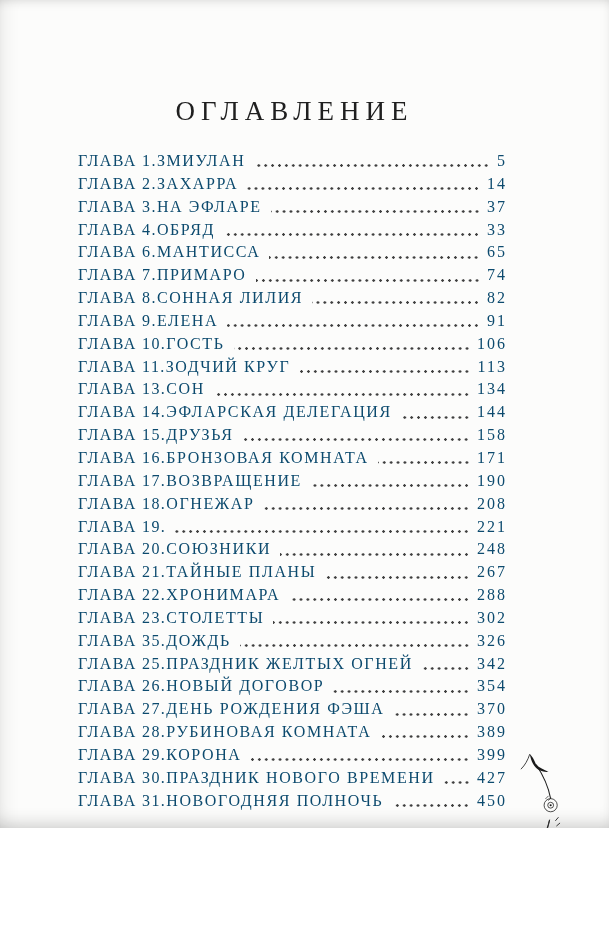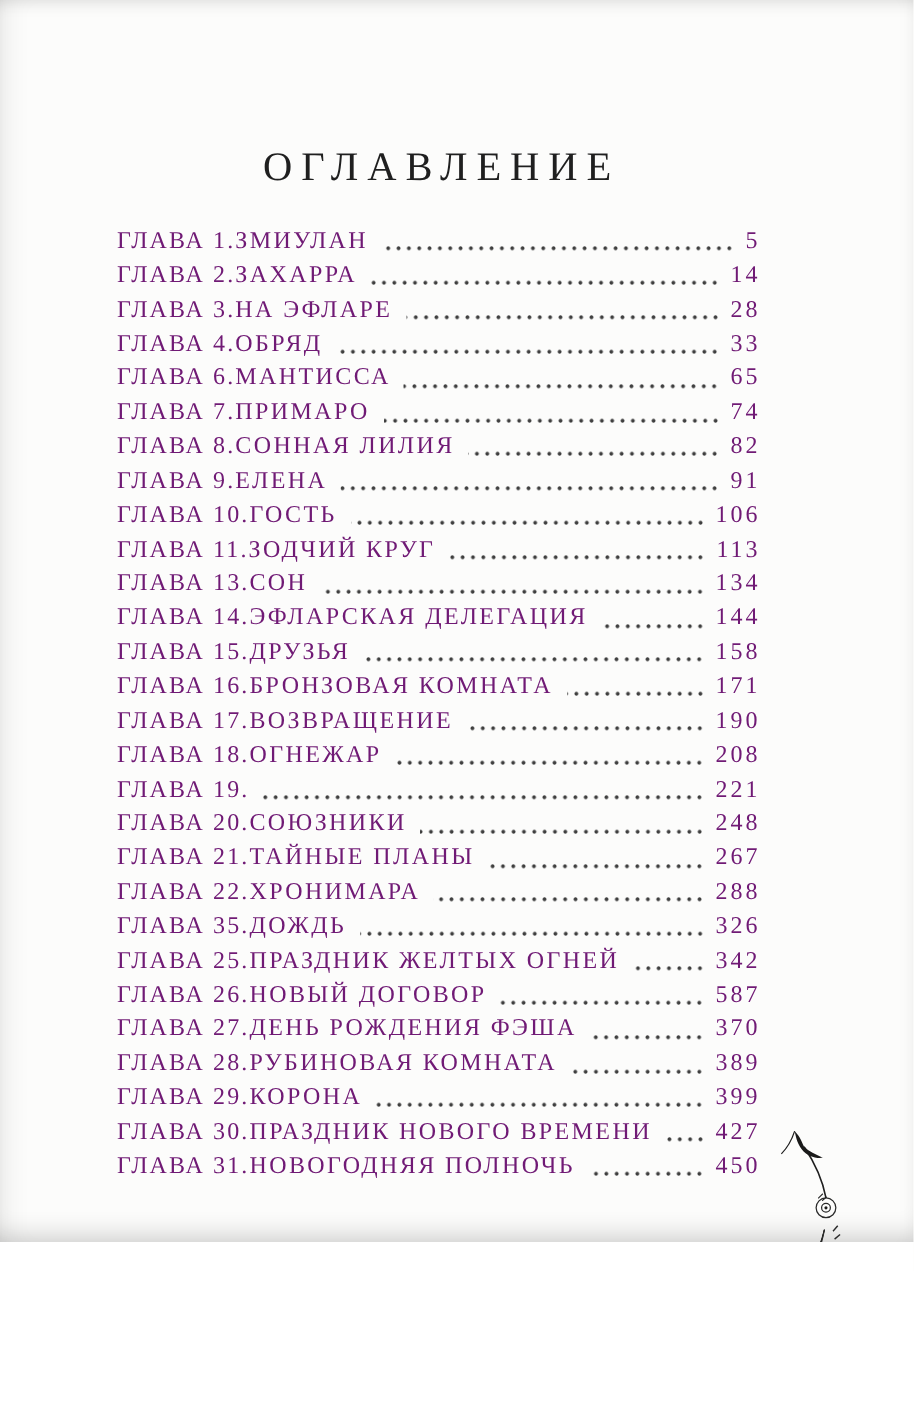--- a/index.html
+++ b/index.html
@@ -38,21 +38,21 @@
     left: 78px;
     right: 104px;
     top: 150px;
   }
   .toc-row {
     display: flex;
     align-items: baseline;
     height: 22.85px;
     line-height: 22.85px;
     font-size: 16px;
-    color: #701a75;
+    color: #0c4a6e;
     white-space: nowrap;
   }
   .chap-label {
     flex: 0 0 73px;
     letter-spacing: 1.4px;
   }
   .chap-title {
     letter-spacing: 1.6px;
   }
   .dot-leader {
@@ -95,21 +95,21 @@
       <div class="toc-row">
         <span class="chap-label">ГЛАВА 2.</span>
         <span class="chap-title">ЗАХАРРА</span>
         <span class="dot-leader"></span>
         <span class="page-num">14</span>
       </div>
       <div class="toc-row">
         <span class="chap-label">ГЛАВА 3.</span>
         <span class="chap-title">НА ЭФЛАРЕ</span>
         <span class="dot-leader"></span>
-        <span class="page-num">28</span>
+        <span class="page-num">37</span>
       </div>
       <div class="toc-row">
         <span class="chap-label">ГЛАВА 4.</span>
         <span class="chap-title">ОБРЯД</span>
         <span class="dot-leader"></span>
         <span class="page-num">33</span>
       </div>
       <div class="toc-row">
         <span class="chap-label">ГЛАВА 6.</span>
         <span class="chap-title">МАНТИССА</span>
@@ -199,36 +199,42 @@
         <span class="dot-leader"></span>
         <span class="page-num">267</span>
       </div>
       <div class="toc-row">
         <span class="chap-label">ГЛАВА 22.</span>
         <span class="chap-title">ХРОНИМАРА</span>
         <span class="dot-leader"></span>
         <span class="page-num">288</span>
       </div>
       <div class="toc-row">
+        <span class="chap-label">ГЛАВА 23.</span>
+        <span class="chap-title">СТОЛЕТТЫ</span>
+        <span class="dot-leader"></span>
+        <span class="page-num">302</span>
+      </div>
+      <div class="toc-row">
         <span class="chap-label">ГЛАВА 35.</span>
         <span class="chap-title">ДОЖДЬ</span>
         <span class="dot-leader"></span>
         <span class="page-num">326</span>
       </div>
       <div class="toc-row">
         <span class="chap-label">ГЛАВА 25.</span>
         <span class="chap-title">ПРАЗДНИК ЖЕЛТЫХ ОГНЕЙ</span>
         <span class="dot-leader"></span>
         <span class="page-num">342</span>
       </div>
       <div class="toc-row">
         <span class="chap-label">ГЛАВА 26.</span>
         <span class="chap-title">НОВЫЙ ДОГОВОР</span>
         <span class="dot-leader"></span>
-        <span class="page-num">587</span>
+        <span class="page-num">354</span>
       </div>
       <div class="toc-row">
         <span class="chap-label">ГЛАВА 27.</span>
         <span class="chap-title">ДЕНЬ РОЖДЕНИЯ ФЭША</span>
         <span class="dot-leader"></span>
         <span class="page-num">370</span>
       </div>
       <div class="toc-row">
         <span class="chap-label">ГЛАВА 28.</span>
         <span class="chap-title">РУБИНОВАЯ КОМНАТА</span>

